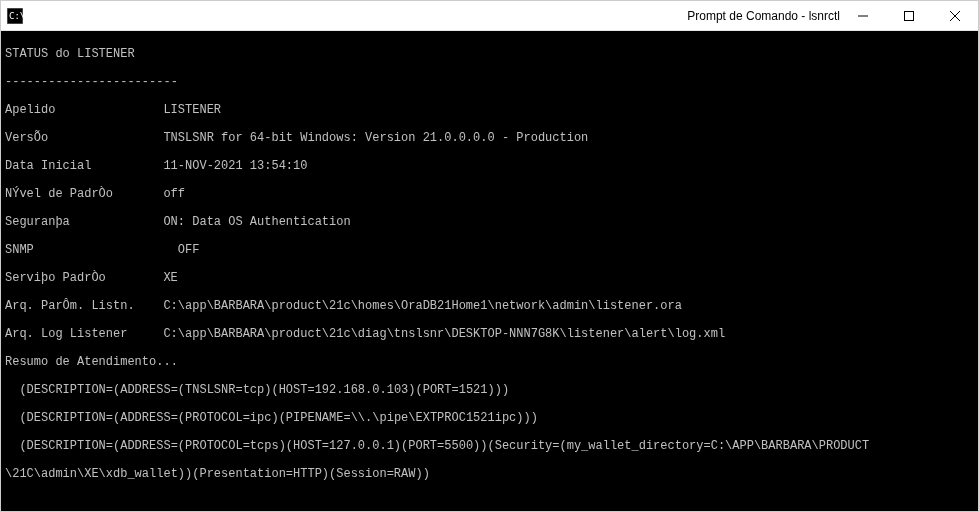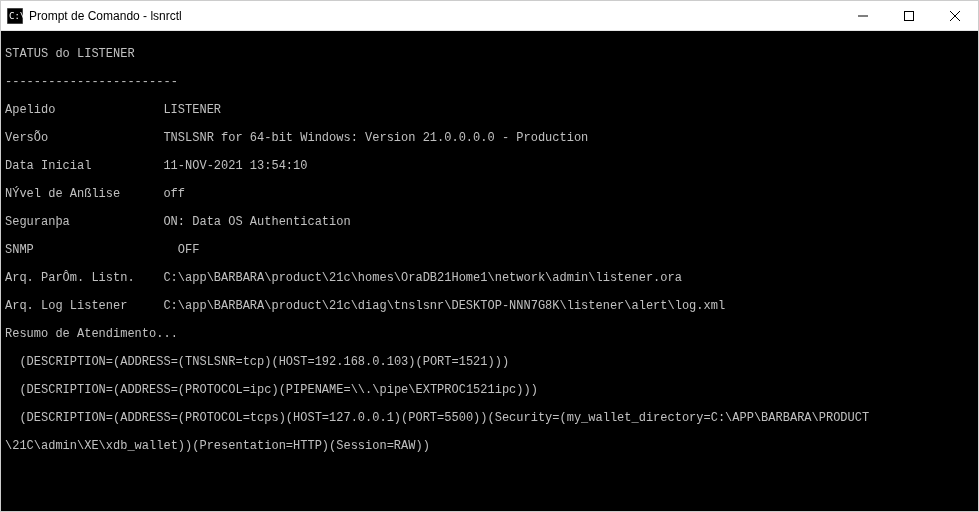--- a/index.html
+++ b/index.html
@@ -32,20 +32,21 @@
     margin-right: 6px;
     display: inline-flex;
     align-items: center;
     justify-content: center;
   }
   .titlebar .title {
     flex: 1;
     font-family: "Segoe UI", sans-serif;
     font-size: 12px;
     color: #000000;
+    text-align: right;
   }
   .win-controls {
     display: flex;
     height: 100%;
   }
   .win-btn {
     width: 46px;
     height: 100%;
     display: flex;
     align-items: center;
@@ -107,23 +108,24 @@
       </div>
     </div>
   </div>
 
   <div class="terminal">
 <div class="line">STATUS do LISTENER</div>
 <div class="line">------------------------</div>
 <div class="line kv"><span class="lbl">Apelido</span><span>LISTENER</span></div>
 <div class="line kv"><span class="lbl">VersÕo</span><span>TNSLSNR for 64-bit Windows: Version 21.0.0.0.0 - Production</span></div>
 <div class="line kv"><span class="lbl">Data Inicial</span><span>11-NOV-2021 13:54:10</span></div>
-<div class="line kv"><span class="lbl">NÝvel de Anßlise</span><span>off</span></div>
+<div class="line kv"><span class="lbl">NÝvel de PadrÒo</span><span>off</span></div>
 <div class="line kv"><span class="lbl">Seguranþa</span><span>ON: Data OS Authentication</span></div>
 <div class="line kv"><span class="lbl">SNMP</span>  <span>OFF</span></div>
+<div class="line kv"><span class="lbl">Serviþo PadrÒo</span><span>XE</span></div>
 <div class="line kv"><span class="lbl">Arq. ParÔm. Listn.</span><span>C:\app\BARBARA\product\21c\homes\OraDB21Home1\network\admin\listener.ora</span></div>
 <div class="line kv"><span class="lbl">Arq. Log Listener</span><span>C:\app\BARBARA\product\21c\diag\tnslsnr\DESKTOP-NNN7G8K\listener\alert\log.xml</span></div>
 <div class="line">Resumo de Atendimento...</div>
 <div class="line"><span>  (DESCRIPTION=(ADDRESS=(TNSLSNR=tcp)(</span><span class="underline">HOST=192.168.0.103</span><span>)(PORT=1521)))</span></div>
 <div class="line"><span>  (DESCRIPTION=(ADDRESS=(PROTOCOL=ipc)(</span><span class="underline">PIPENAME=\\.\pipe\</span><span class="underline">EXTPROC1521ipc</span><span>)))</span></div>
 <div class="line">  (DESCRIPTION=(ADDRESS=(PROTOCOL=tcps)(HOST=127.0.0.1)(PORT=5500))(Security=(my_wallet_directory=C:\APP\BARBARA\PRODUCT</div>
 <div class="line">\21C\admin\XE\xdb_wallet))(Presentation=HTTP)(Session=RAW))</div>
 
 
 

